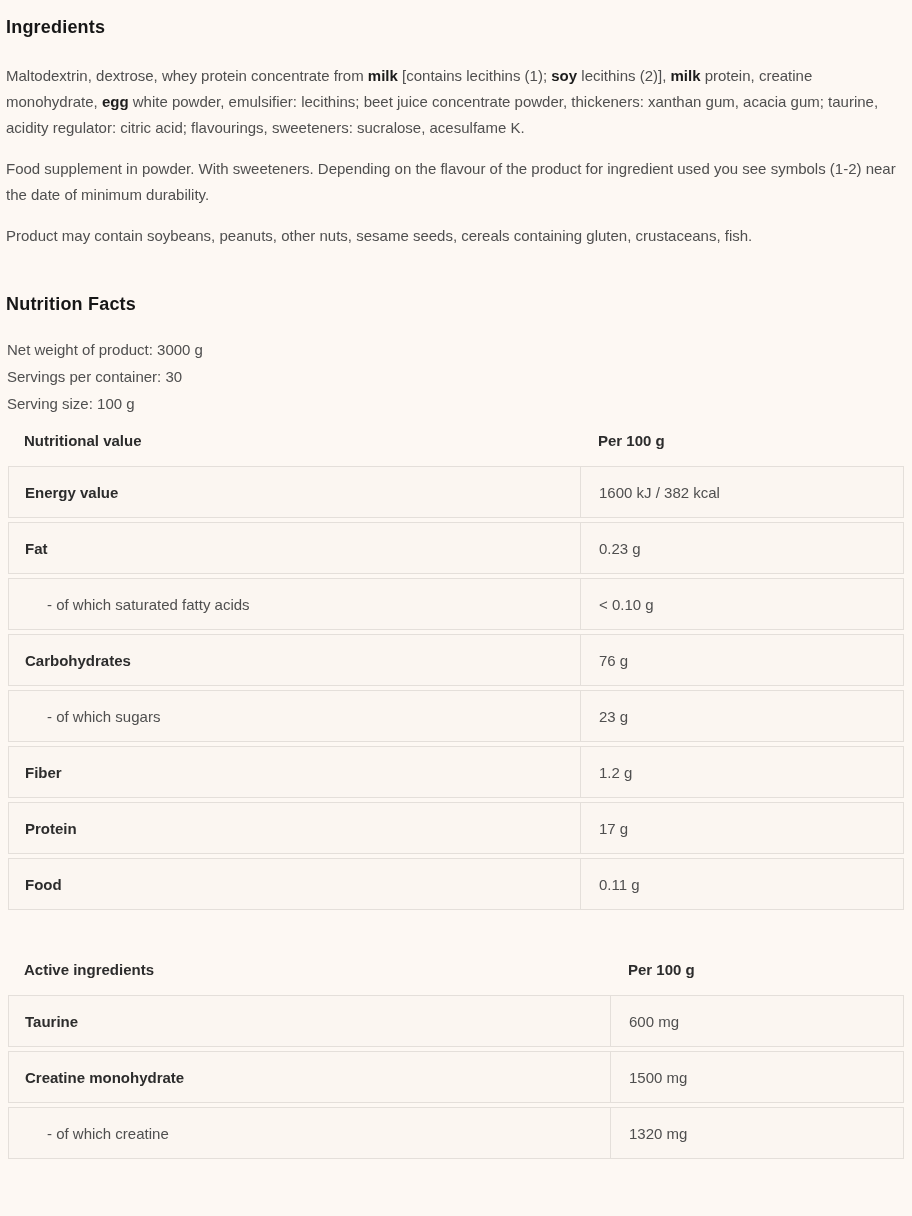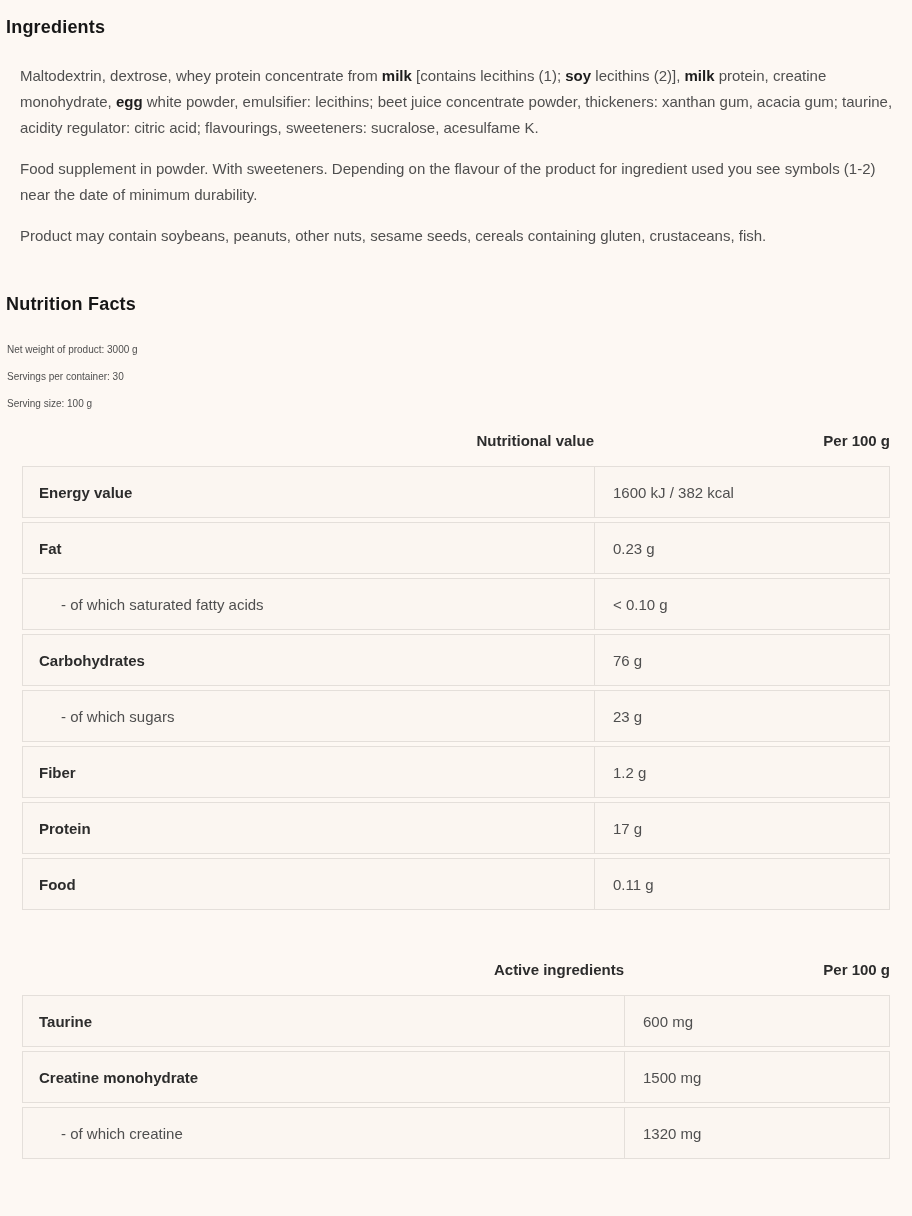--- a/index.html
+++ b/index.html
@@ -35,40 +35,39 @@
     letter-spacing: 0.2px;
     margin: 0 0 20px 0;
   }
   h2.nutrition-heading {
     margin-top: 40px;
     margin-bottom: 16px;
   }
   p.body-text {
     font-size: 15px;
     line-height: 26px;
-    margin: 0 0 15px 14px;
+    margin: 0 0 15px 0;
     max-width: 906px;
     color: var(--text-color);
   }
   p.body-text strong {
     font-weight: 700;
     color: var(--bold-inline-color);
   }
   .meta-block {
     margin: 0 0 0 1px;
   }
   .meta-line {
     display: block;
-    font-size: 10px;
+    font-size: 15px;
     line-height: 27px;
     color: var(--text-color);
   }
   .ntable {
-    margin: 0 16px;
-    text-align: right;
+    margin: 0 2px;
   }
   .thead {
     display: grid;
     margin: 14px 0 15px 0;
     font-size: 15px;
     line-height: 20px;
     font-weight: 700;
     color: var(--label-color);
   }
   .thead-2 {

